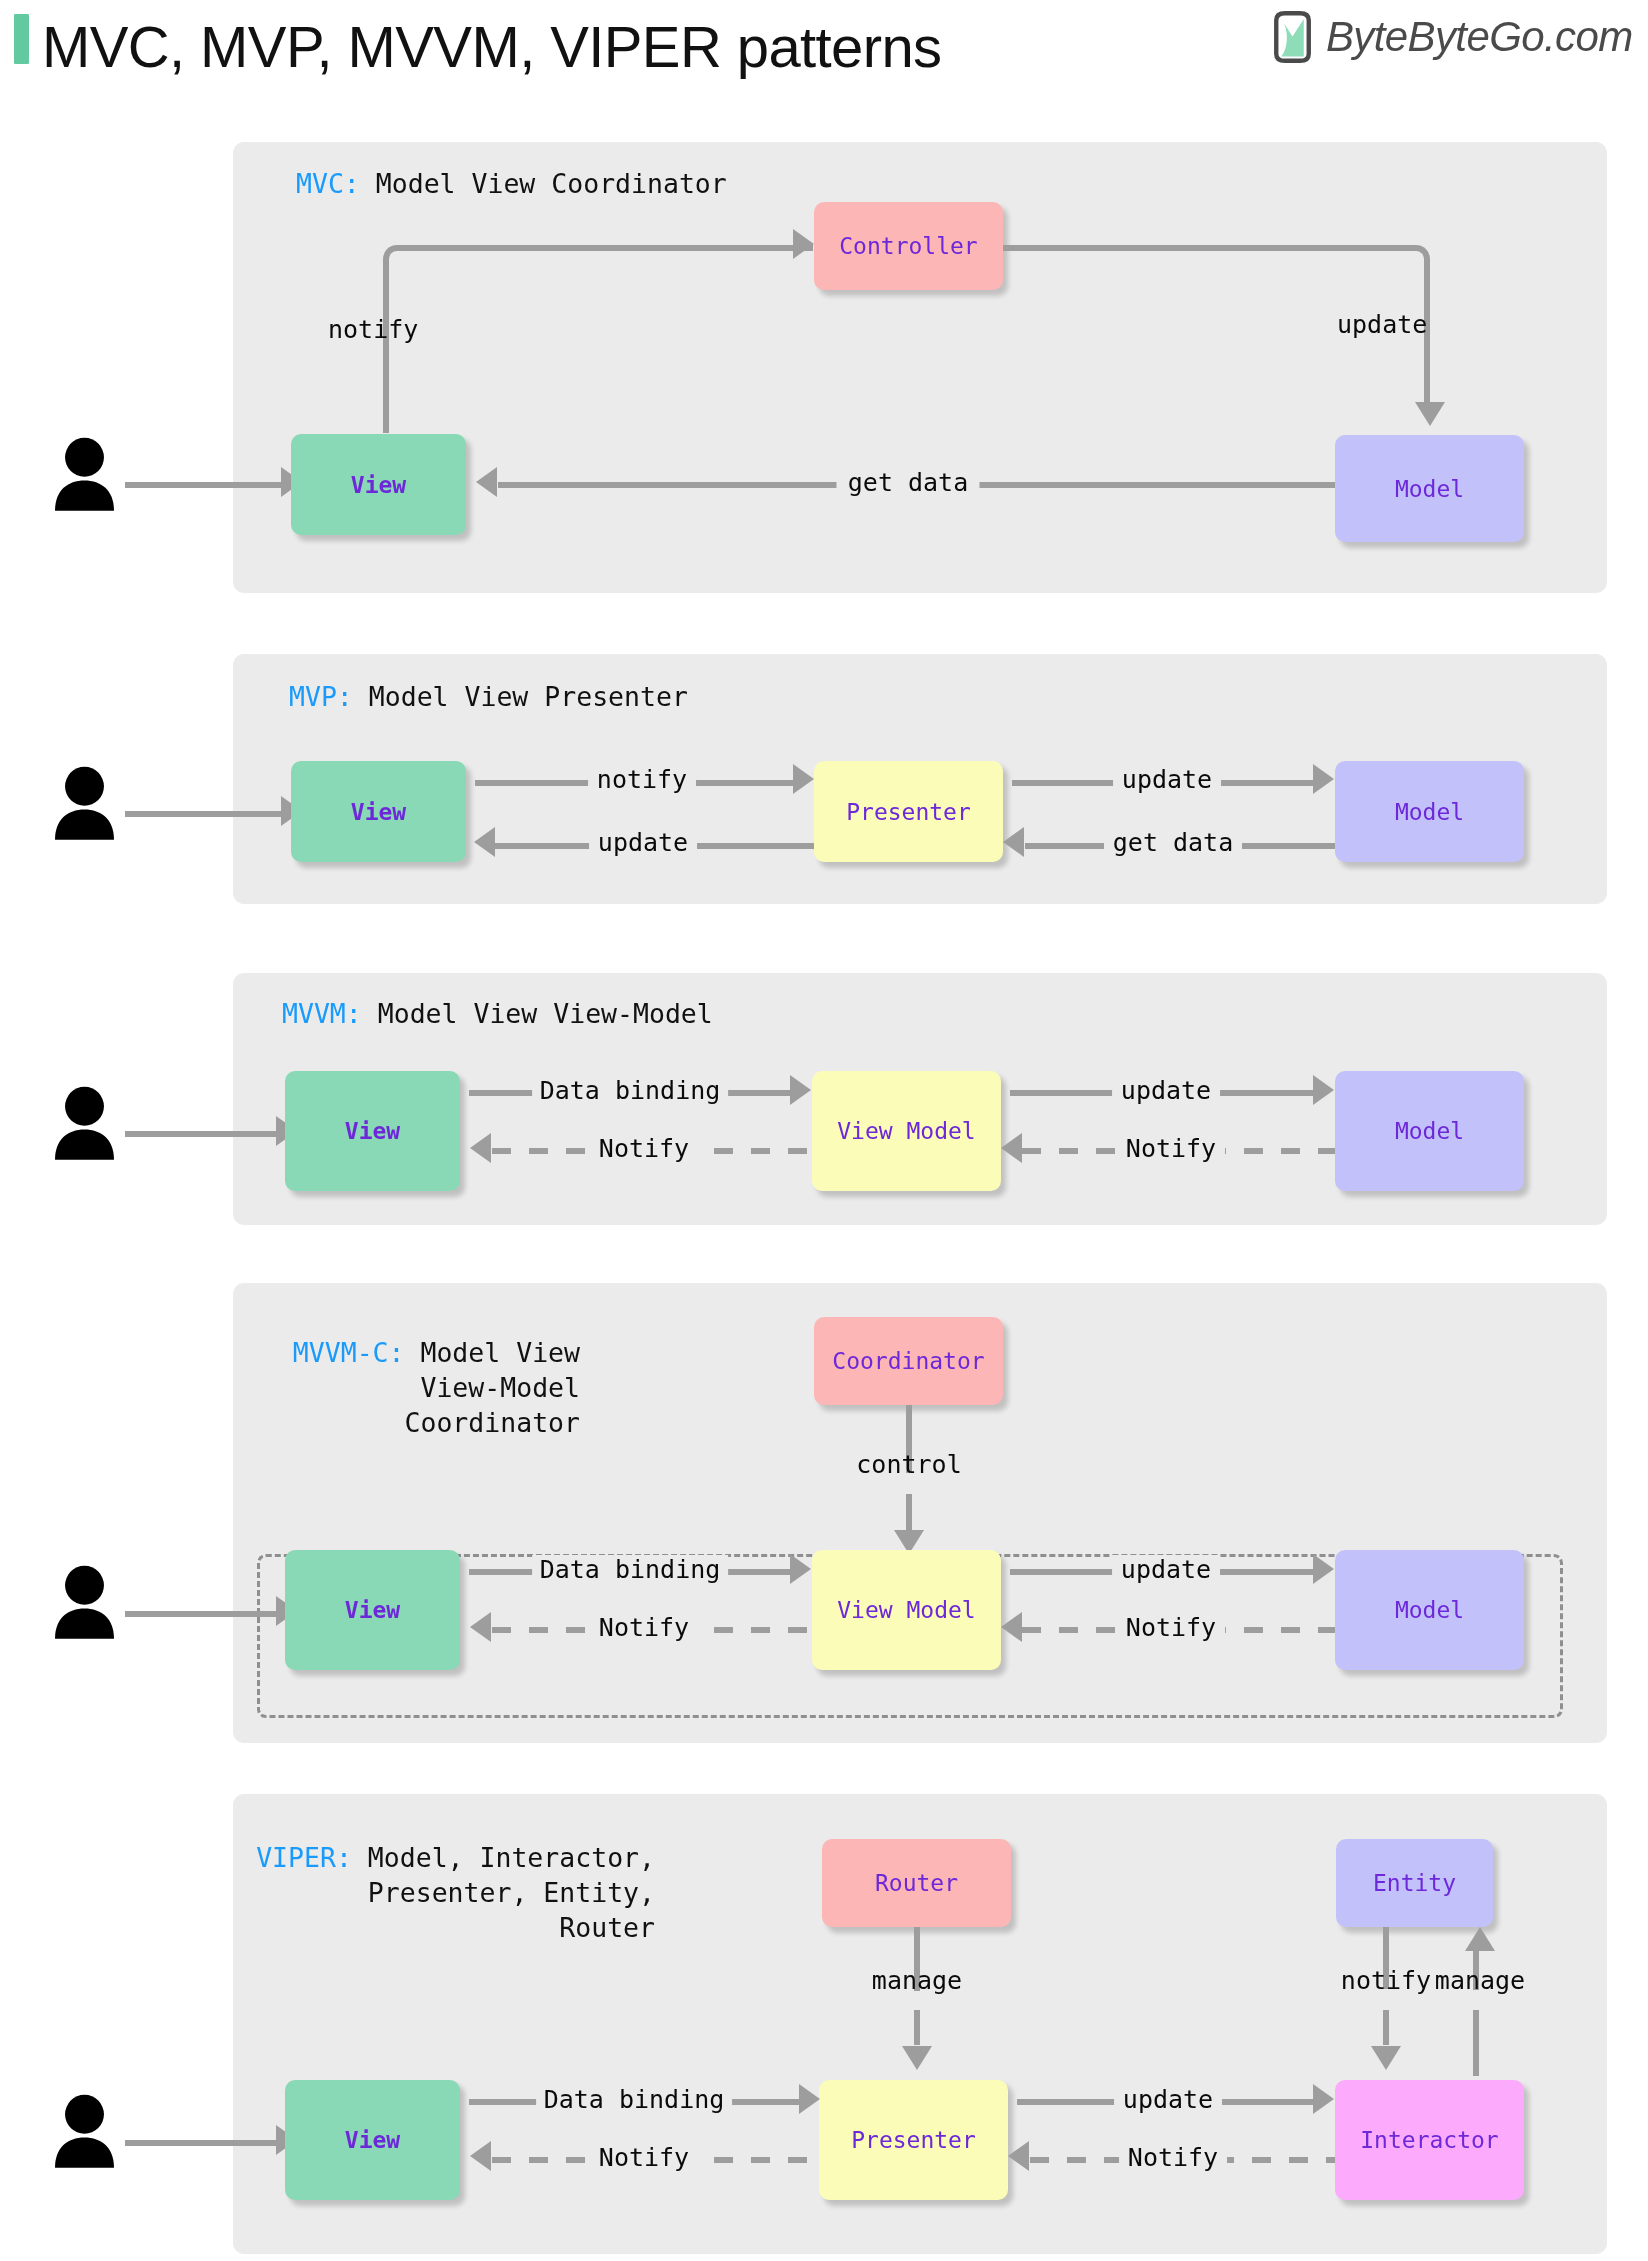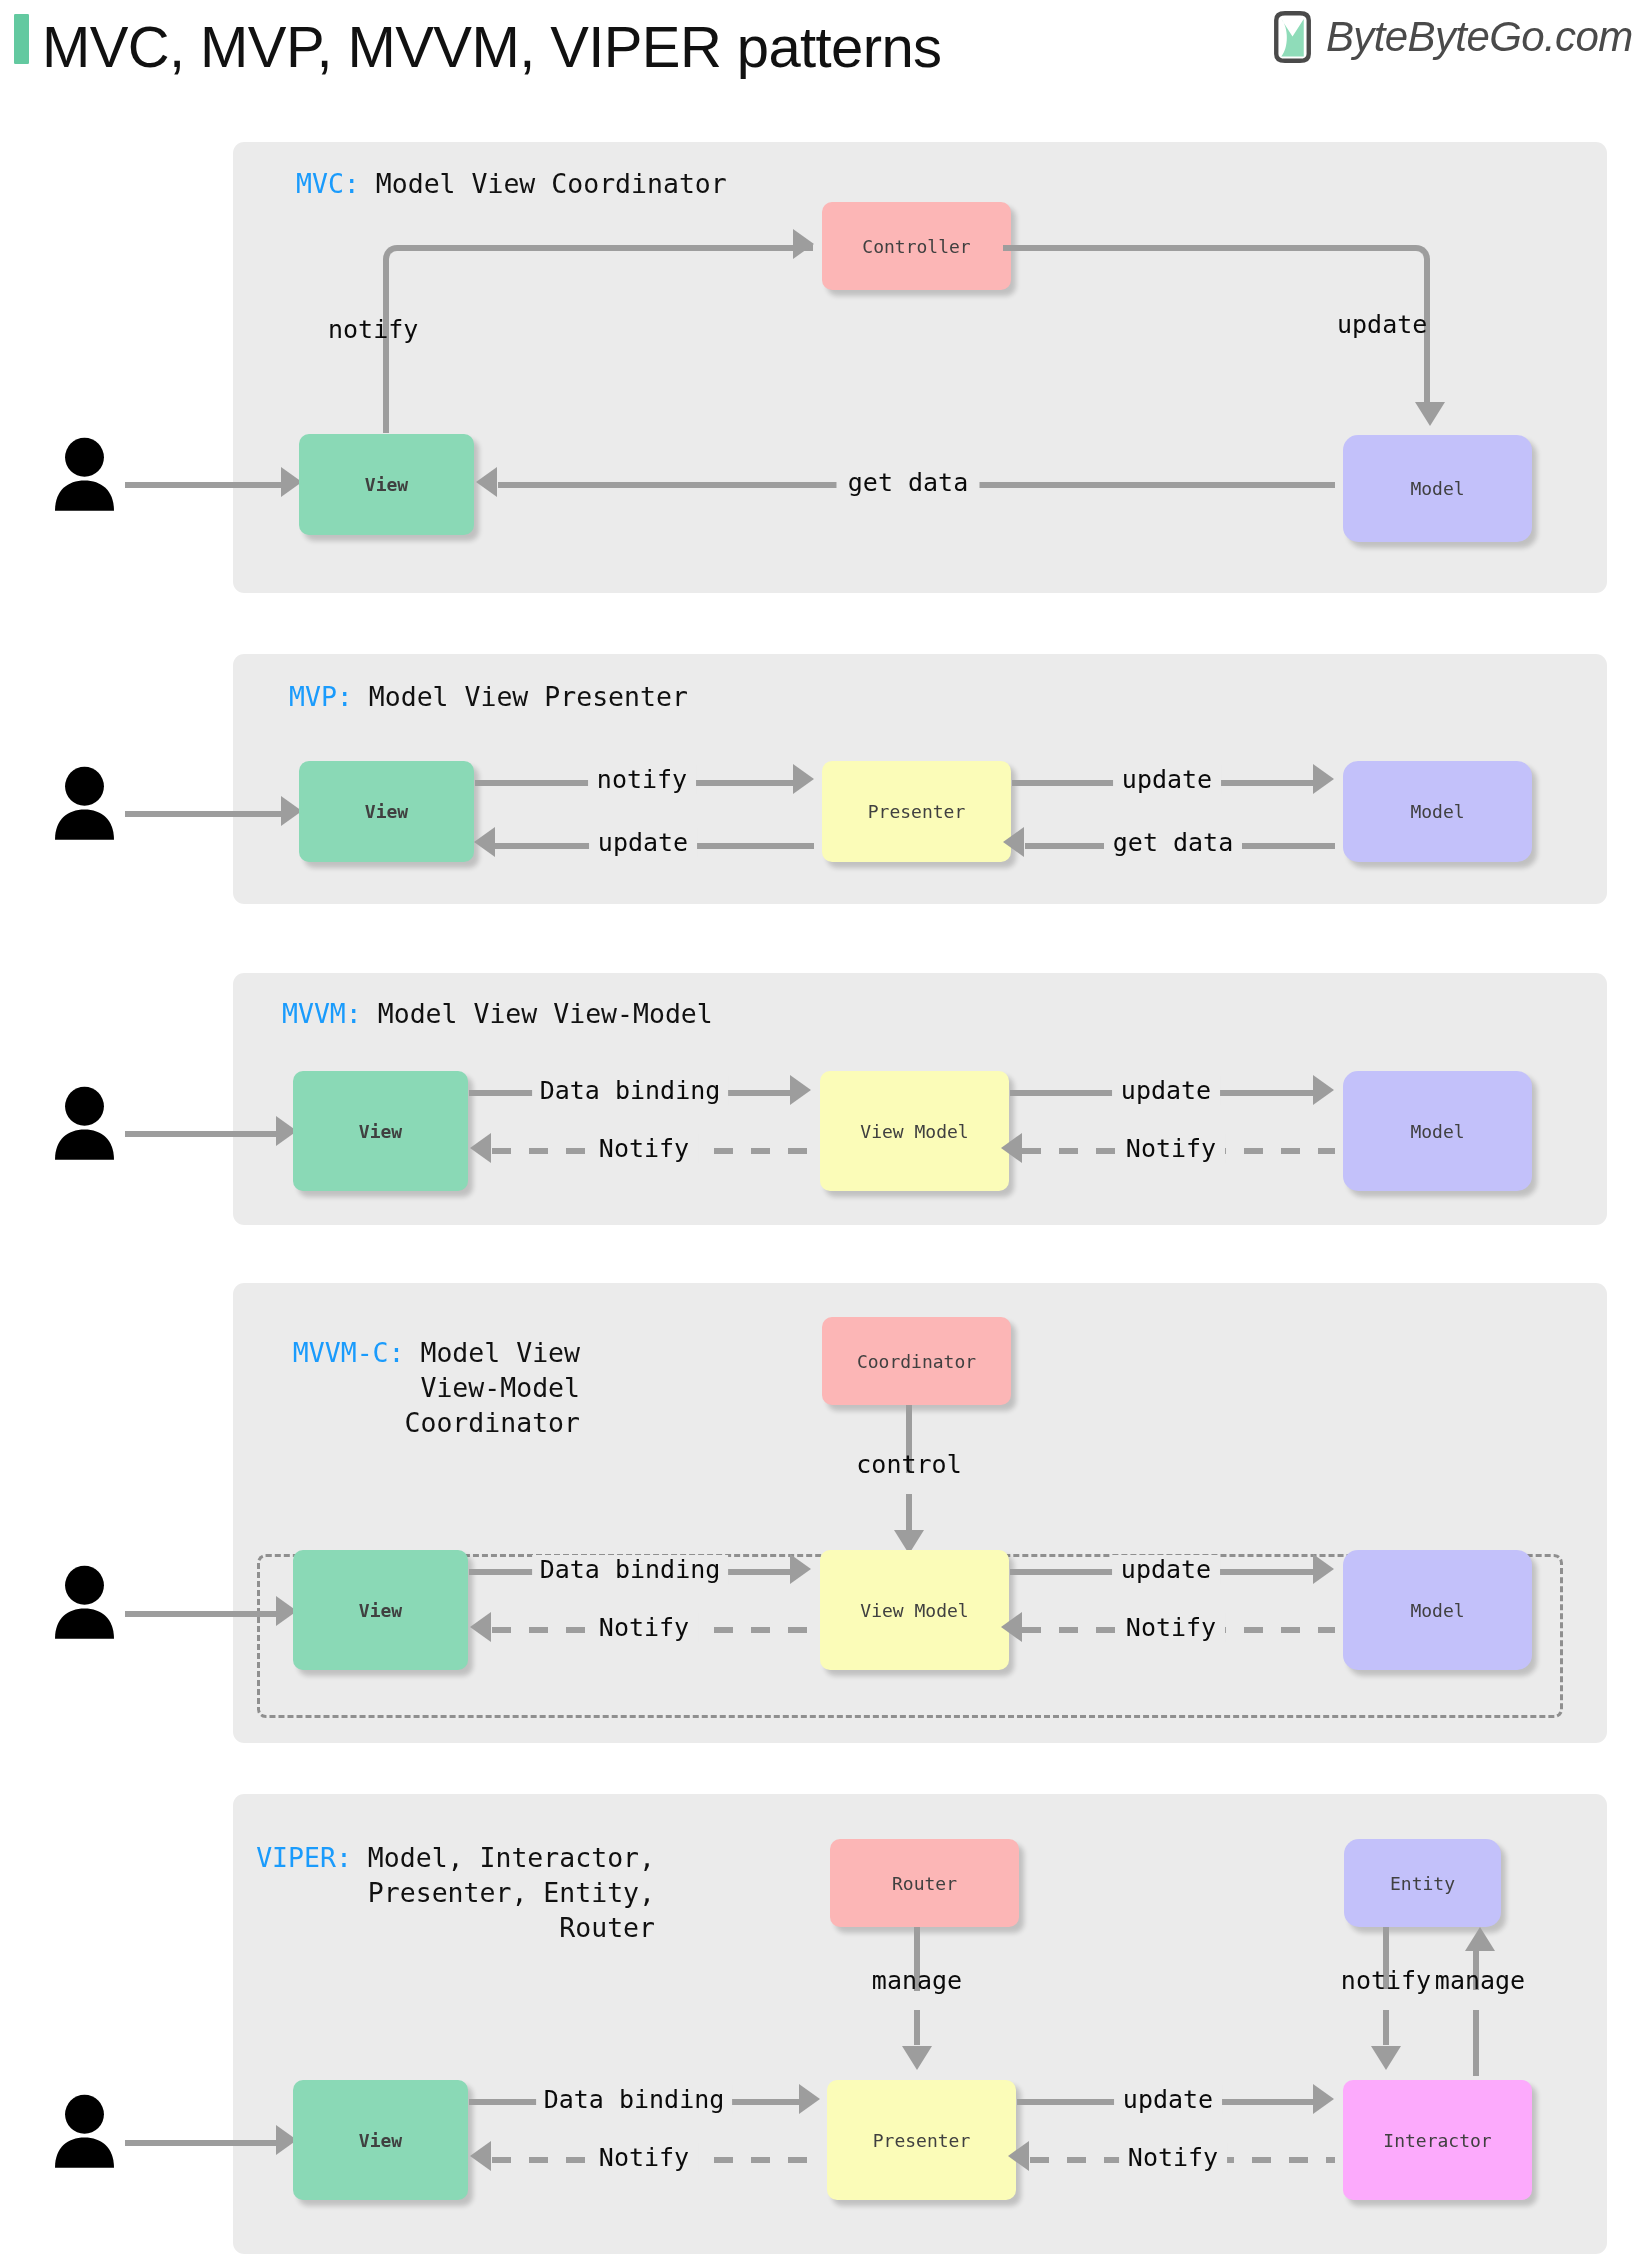--- a/index.html
+++ b/index.html
@@ -16,24 +16,24 @@
               font-weight:400;letter-spacing:-0.6px;white-space:nowrap;}
 
   
   .panel{position:absolute;background:#ebebeb;border-radius:11.3px;}
   .panel-title{position:absolute;font-size:26.5px;line-height:35px;color:#111;white-space:pre;}
   .panel-title .key{color:#1a9bfc;}
   .panel-title.multi{text-align:right;}
 
   
   .node{position:absolute;border-radius:10px;display:flex;align-items:center;justify-content:center;
-        font-size:18px;color:#404040;box-shadow:5px 5.7px 5.7px rgba(0,0,0,0.18);white-space:nowrap;margin-left:8px;}
+        font-size:23px;color:#6d28d9;box-shadow:5px 5.7px 5.7px rgba(0,0,0,0.18);white-space:nowrap;}
   .n-green{background:#8ad9b6;font-weight:bold;}
   .n-red{background:#fcb6b6;}
-  .n-blue{background:#c3c1fa;border-radius:15px;}
+  .n-blue{background:#c3c1fa;}
   .n-yellow{background:#fbfcb8;}
   .n-magenta{background:#fcaafc;}
 
   
   .actor{position:absolute;width:69px;height:76px;}
 
   
   .elabel{position:absolute;font-size:25px;color:#0a0a0a;white-space:nowrap;background:transparent;}
   .elabel.ctr{transform:translateX(-50%);}
 

